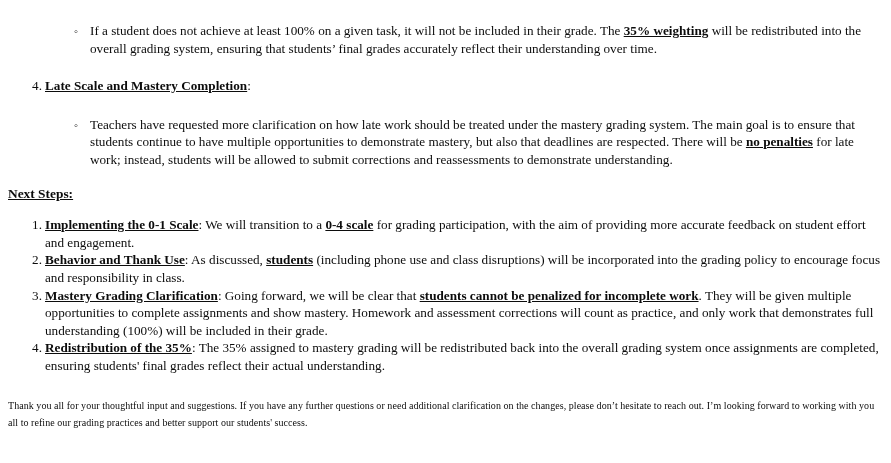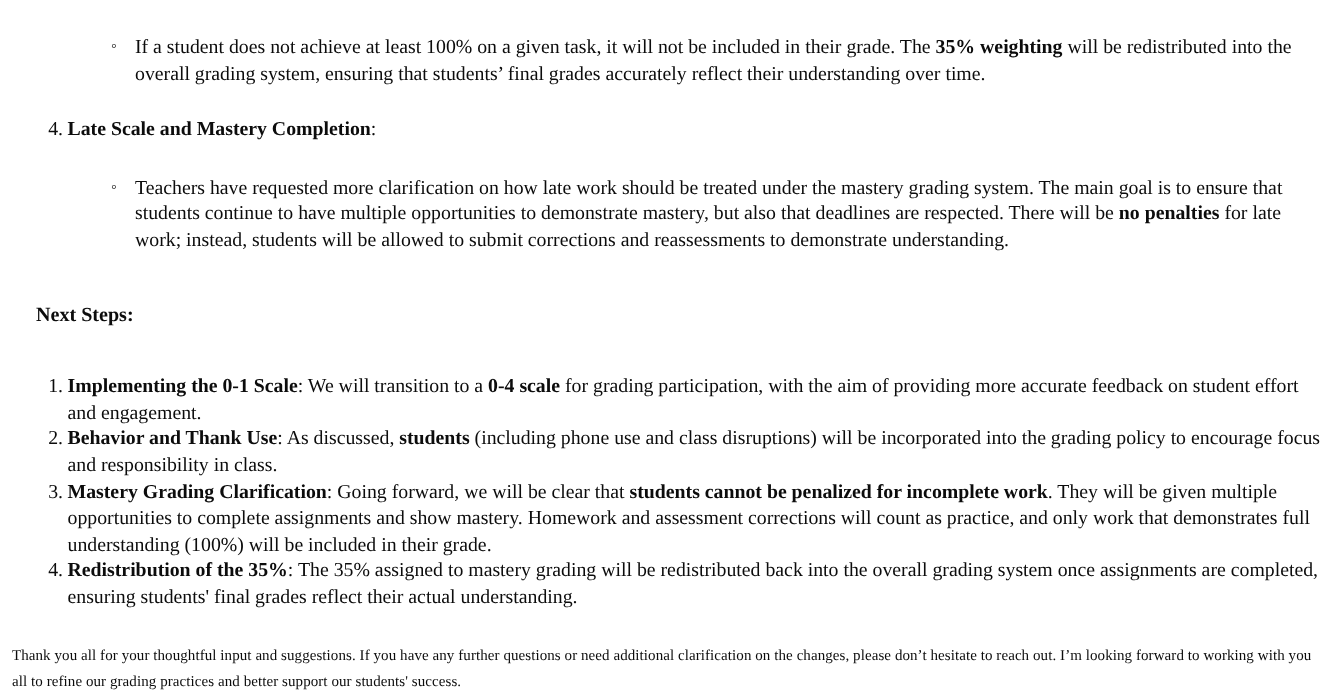--- a/index.html
+++ b/index.html
@@ -34,21 +34,21 @@
     font-size: 10px;
     line-height: 17.6px;
     text-align: left;
     margin: 0;
     letter-spacing: 0.005em;
   }
   .heading {
     font-size: 13.4px;
     line-height: 17.6px;
     font-weight: bold;
-    margin: 16px;
+    margin: 0;
   }
 
   
   ol.num-list {
     list-style: none;
     margin: 0;
     padding: 0;
   }
   ol.num-list > li {
     position: relative;
@@ -88,21 +88,21 @@
     position: absolute;
     left: 66px;
     top: 0;
     font-size: 11px;
     line-height: 18.6px;
   }
   ul.circle-list > li > .li-text {
     display: block;
   }
 
-  b, strong, .b { font-weight: bold; }
+  b, strong, .b { font-weight: bold; text-decoration: underline; }
 
   .gap-14 { height: 14px; }
   .gap-16 { height: 16px; }
   .gap-20 { height: 20px; }
   .gap-21 { height: 21px; }
   .gap-22 { height: 22px; }
   .spacer-top { height: 22px; }
 </style>
 </head>
 <body>

